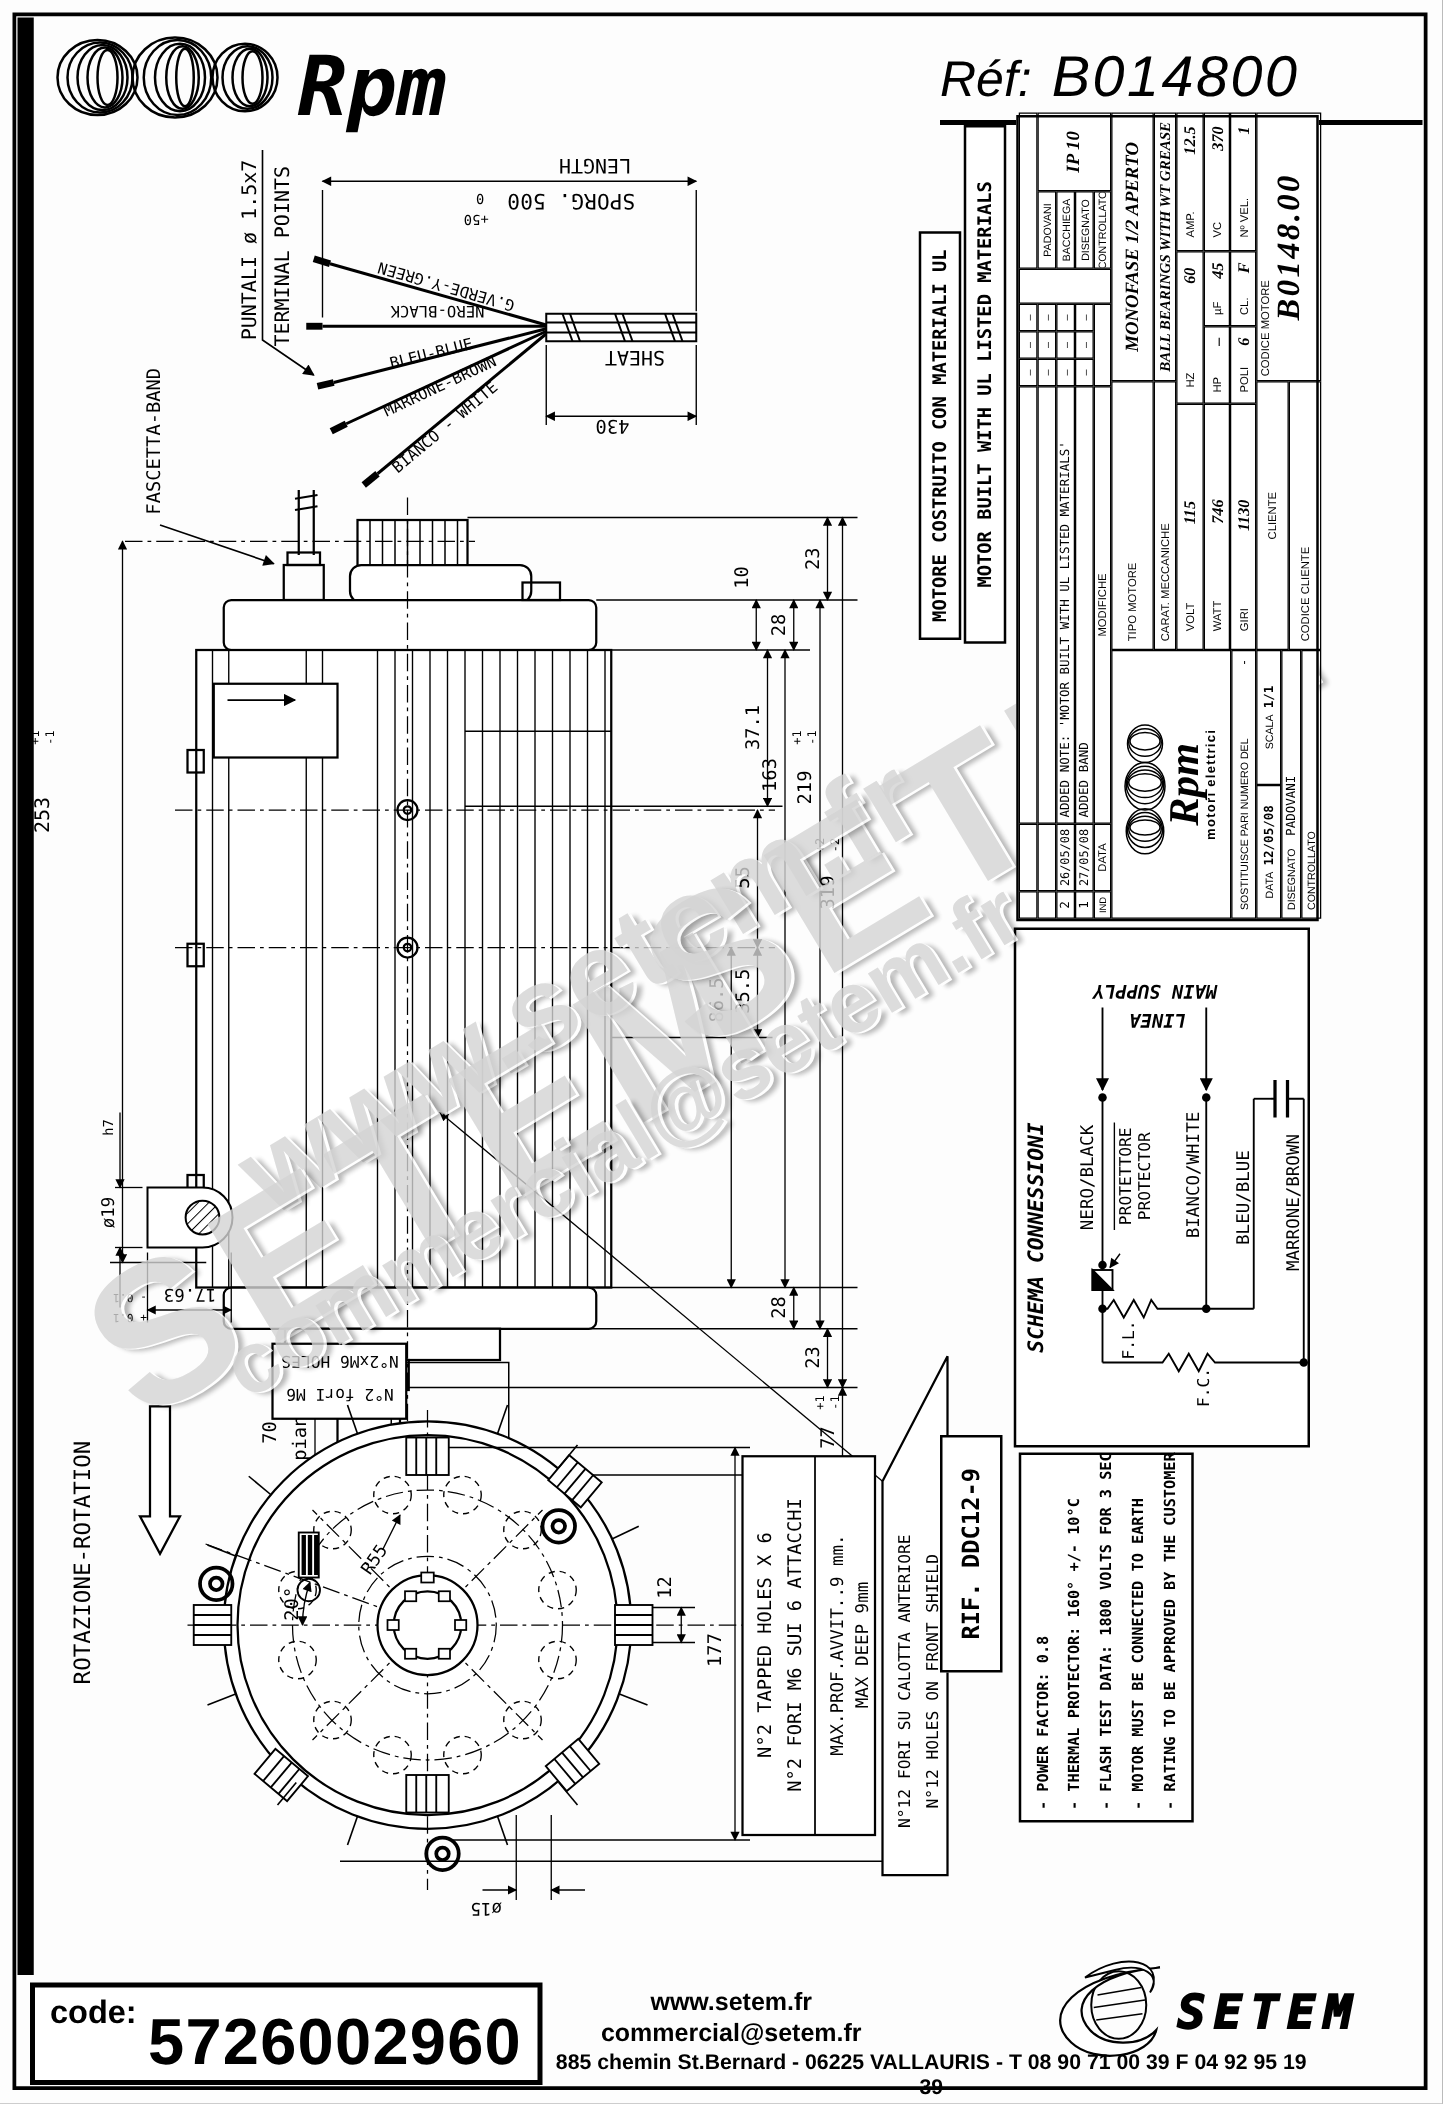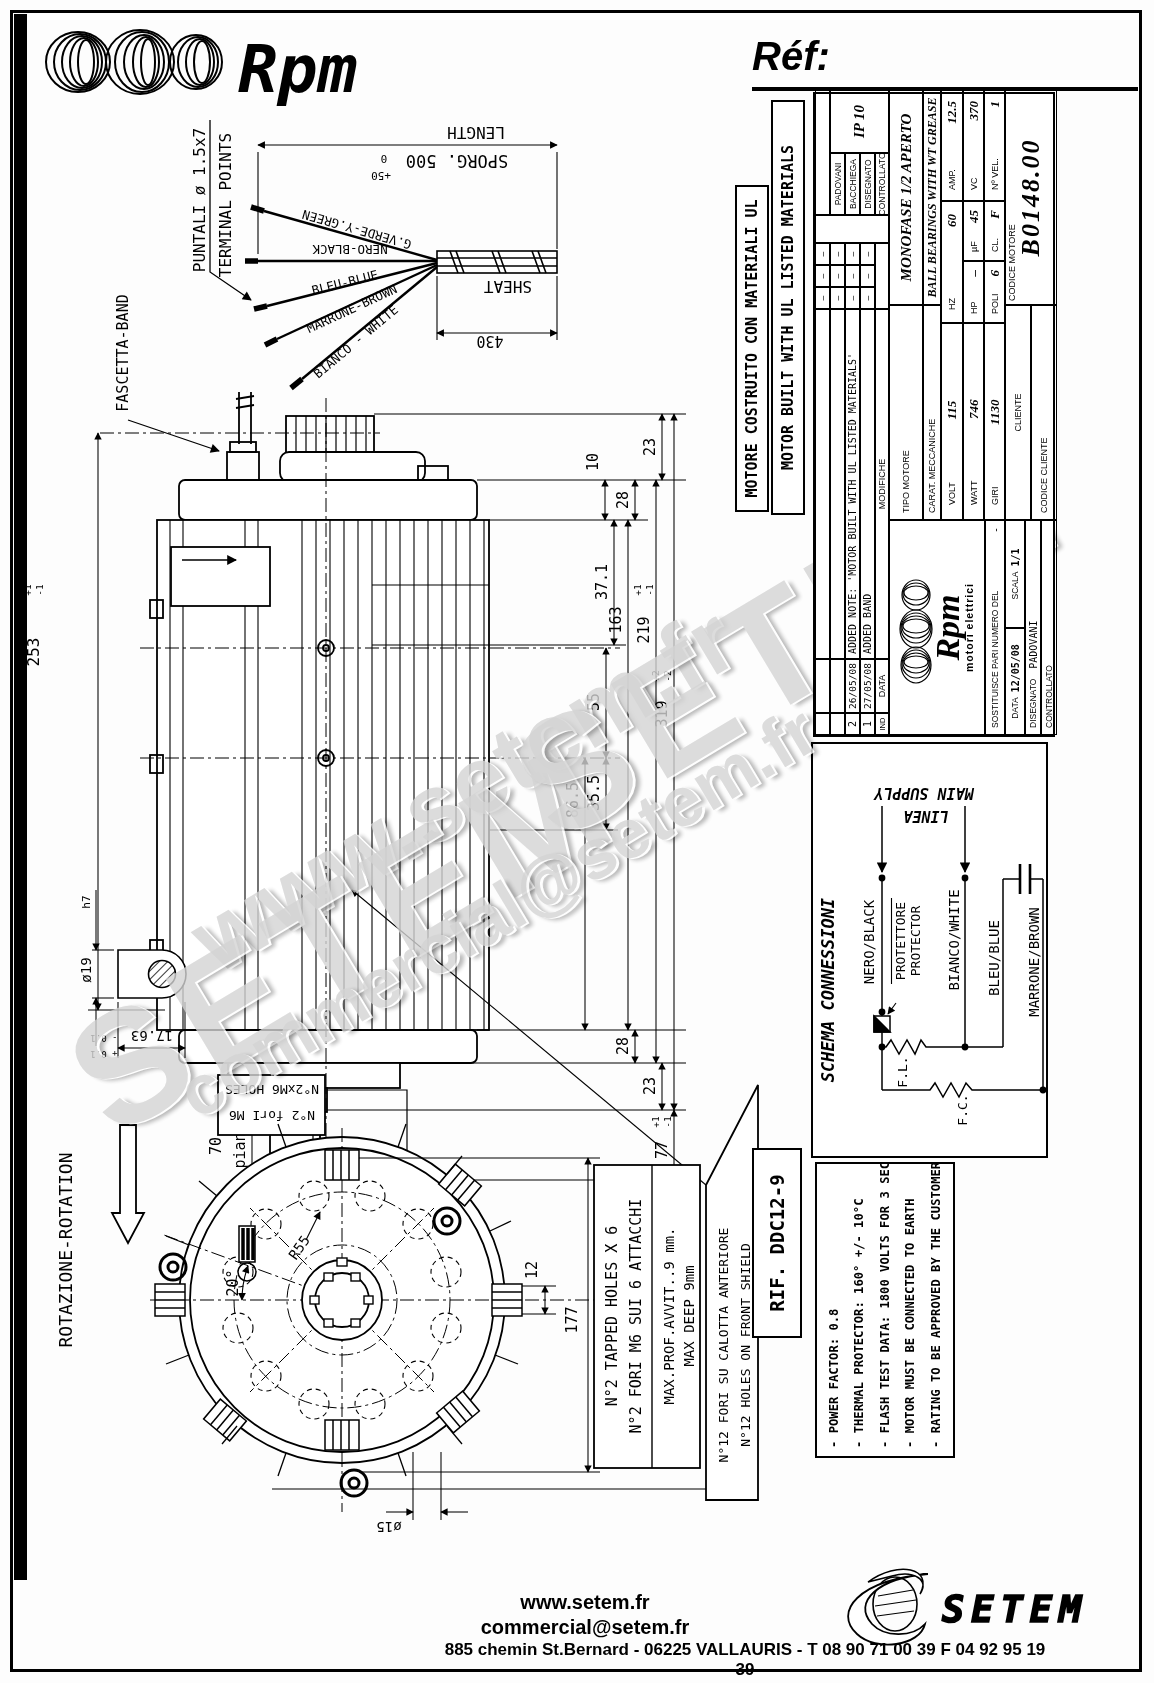--- a/index.html
+++ b/index.html
@@ -7,21 +7,21 @@
         font-family:"Liberation Sans",sans-serif;color:#000;}
   .abs{position:absolute;}
   .rot{transform-origin:0 0;transform:rotate(-90deg);}
   svg{position:absolute;left:0;top:0;}
   svg text{font-family:"DejaVu Sans Mono",monospace;fill:#000;}
   
   .frame{left:10px;top:10px;width:1132px;height:1662px;border:3px solid #000;box-sizing:border-box;}
   .lbar{left:14px;top:14px;width:13px;height:1566px;background:#000;}
   
   .ref{left:752px;top:34px;width:386px;display:flex;align-items:baseline;gap:16px;
-       border-bottom:4px solid #000;padding-bottom:8px;font-style:italic;font-weight:bold;}
+       border-bottom:4px solid #000;padding-bottom:8px;font-style:italic;font-weight:normal;}
   .ref .rl{font-size:40px;} .ref .rv{font-size:46px;letter-spacing:2px;}
   
   .ulbox{border:2px solid #000;box-sizing:border-box;display:flex;align-items:center;justify-content:center;
          font-family:"DejaVu Sans Mono",monospace;font-size:15px;font-weight:600;white-space:nowrap;background:#fff;}
   
   .notes{border:2px solid #000;box-sizing:border-box;padding:5px 8px;background:#fff;
          font-family:"DejaVu Sans Mono",monospace;font-size:12.2px;font-weight:600;line-height:25.4px;white-space:nowrap;}
   .rif{border:2px solid #000;box-sizing:border-box;display:flex;align-items:center;justify-content:center;
        font-family:"DejaVu Sans Mono",monospace;font-size:19px;font-weight:600;background:#fff;}
   
@@ -509,20 +509,21 @@
   <span class="wm" style="left:200px;top:893px;font-size:95px;transform:rotate(-31deg);">www.setem.fr</span>
   <span class="wm" style="left:85px;top:1000px;font-size:160px;letter-spacing:10px;transform:rotate(-31deg);">SETEM</span>
   <span class="wm" style="left:530px;top:705px;font-size:160px;letter-spacing:10px;transform:rotate(-31deg);">SETEM</span>
   <span class="wm" style="left:185px;top:1060px;font-size:70px;transform:rotate(-31deg);">commercial@setem.fr</span>
 
   <div class="abs frame" style="z-index:5;pointer-events:none;"></div>
   <div class="abs lbar" style="z-index:5;"></div>
 
   <div class="abs ref" style="z-index:6;">
     <span class="rl">Réf:</span>
+    <span class="rv">B014800</span>
   </div>
 
   <div class="abs rot ulbox" style="left:735px;top:512px;width:327px;height:34px;z-index:6;">MOTORE COSTRUITO CON MATERIALI UL</div>
   <div class="abs rot ulbox" style="left:771px;top:515px;width:415px;height:34px;z-index:6;">MOTOR BUILT WITH UL LISTED MATERIALS</div>
 
   <div class="abs rot tb" style="left:813px;top:737px;width:645px;height:242px;z-index:6;">
 
     <div class="c labs" style="left:0;top:0;width:22px;height:15px;"></div>
     <div class="c labs" style="left:22px;top:0;width:54px;height:15px;"></div>
     <div class="c labs" style="left:76px;top:0;width:350px;height:15px;"></div>
@@ -669,19 +670,23 @@
 
   <div class="abs rot notes" style="left:815px;top:1458px;width:296px;height:140px;z-index:6;">
     <div>- POWER FACTOR: 0.8</div>
     <div>- THERMAL PROTECTOR: 160° +/- 10°C</div>
     <div>- FLASH TEST DATA: 1800 VOLTS FOR 3 SEC</div>
     <div>- MOTOR MUST BE CONNECTED TO EARTH</div>
     <div>- RATING TO BE APPROVED BY THE CUSTOMER</div>
   </div>
   <div class="abs rot rif" style="left:752px;top:1338px;width:190px;height:50px;z-index:6;">RIF. DDC12-9</div>
 
+  <div class="abs codebox" style="z-index:6;">
+    <span class="cl">code:</span>
+    <span class="cv">5726002960</span>
+  </div>
   <div class="abs fcenter" style="z-index:6;">
     <div>www.setem.fr</div>
     <div>commercial@setem.fr</div>
   </div>
   <div class="abs faddr" style="z-index:6;font-weight:bold;">885 chemin St.Bernard  -  06225 VALLAURIS  -  T 08 90 71 00 39   F 04 92 95 19 39</div>
 
 </div>
 
 </body></html>

